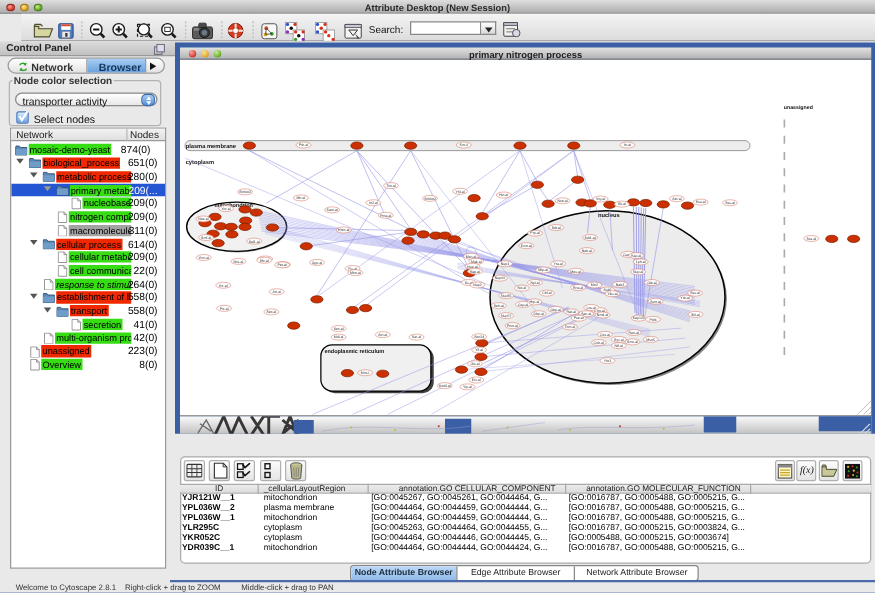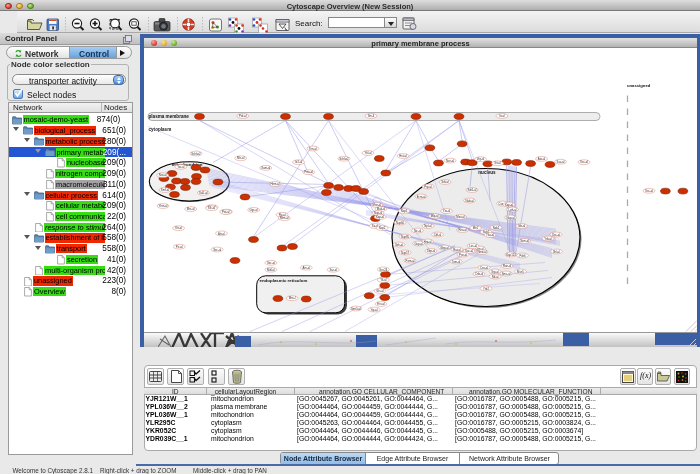--- a/index.html
+++ b/index.html
@@ -2,21 +2,21 @@
 <html><head><meta charset="utf-8"><style>
 *{margin:0;padding:0;box-sizing:border-box;font-family:"Liberation Sans",sans-serif;}
 body{width:700px;height:474px;position:relative;background:#e9e9e9;overflow:hidden;}
 .abs{position:absolute;}
 </style></head><body>
 
 <div class="abs" style="left:0;top:0;width:700px;height:11px;background:linear-gradient(#dedede,#aeaeae);border-bottom:1px solid #7a7a7a;">
   <div class="abs" style="left:5px;top:2.5px;width:6.5px;height:6.5px;border-radius:50%;background:radial-gradient(circle at 35% 30%,#f9a9a2,#dd4338 60%,#a8251c);border:0.5px solid #9a2a20;"></div>
   <div class="abs" style="left:16px;top:2.5px;width:6.5px;height:6.5px;border-radius:50%;background:radial-gradient(circle at 35% 30%,#fbe0a0,#e8b234 60%,#b27d14);border:0.5px solid #a87d20;"></div>
   <div class="abs" style="left:27px;top:2.5px;width:6.5px;height:6.5px;border-radius:50%;background:radial-gradient(circle at 35% 30%,#c8eda0,#72b62e 60%,#47851a);border:0.5px solid #4e8520;"></div>
-  <div class="abs" style="left:0;top:1.5px;width:700px;text-align:center;font-size:7.5px;font-weight:bold;color:#2a2a2a;">Cytoscape Overview (New Session)</div>
+  <div class="abs" style="left:0;top:1.5px;width:700px;text-align:center;font-size:7.5px;font-weight:bold;color:#2a2a2a;">Attribute Desktop (New Session)</div>
 </div>
 
 <div class="abs" style="left:0;top:11px;width:700px;height:22px;background:linear-gradient(#f4f4f4,#dcdcdc);border-bottom:1px solid #a8a8a8;margin-left:17px;">
   <svg class="abs" style="left:9px;top:5px" width="390" height="17" viewBox="0 0 390 17">
 
     <path d="M1.5 5 L1.5 13.5 L13.5 13.5 L16 7 L5 7 L5 5.2 Z M1.5 5 L2 3.5 L6.5 3.5 L8 5" fill="#d6d6a0" stroke="#4a4a30" stroke-width="0.9"></path>
 
     <rect x="21" y="3" width="11.5" height="11.5" rx="1" fill="#4a7cc8" stroke="#2a4a80" stroke-width="0.8"></rect>
     <rect x="23" y="3.4" width="7.5" height="4.5" fill="#fff"></rect>
       <rect x="23" y="3.4" width="7.5" height="1.6" fill="#d84a30"></rect>
@@ -130,28 +130,28 @@
 
   <div class="abs" style="left:6px;top:12.5px;width:126px;height:13.5px;background:linear-gradient(#fff,#e2e2e2);border:1px solid #9a9a9a;border-radius:7px;overflow:hidden;">
     <div class="abs" style="left:62px;top:0;width:48px;height:13.5px;background:linear-gradient(#a6cdf4,#5e9ad8);border-left:1px solid #9a9a9a;border-right:1px solid #9a9a9a;"></div>
     <svg class="abs" style="left:7px;top:2.5px" width="9" height="9" viewBox="0 0 9 9">
         <path d="M2 3.2 C2 1.2 6 1.2 6.5 2.8" fill="none" stroke="#2aa32a" stroke-width="1.1"></path>
         <path d="M7.5 1.2 L6.2 4 L4.8 2 Z" fill="#2aa32a"></path>
         <path d="M7 5.8 C7 7.8 3 7.8 2.5 6.2" fill="none" stroke="#2aa32a" stroke-width="1.1"></path>
         <path d="M1.5 7.8 L2.8 5 L4.2 7 Z" fill="#2aa32a"></path>
       </svg>
     <div class="abs" style="left:18px;top:2px;font-size:8.5px;font-weight:bold;color:#333;">Network</div>
-    <div class="abs" style="left:72px;top:2px;font-size:8.5px;font-weight:bold;color:#15355a;">Control</div>
+    <div class="abs" style="left:72px;top:2px;font-size:8.5px;font-weight:bold;color:#15355a;">Browser</div>
     <div class="abs" style="left:113px;top:3.5px;width:0;height:0;border-top:3.5px solid transparent;border-bottom:3.5px solid transparent;border-left:5.5px solid #111;"></div>
   </div>
 
   <div class="abs" style="left:7px;top:31px;width:122px;height:37px;border:1px solid #b2b2b2;border-radius:3px;"></div>
   <div class="abs" style="left:10px;top:26.5px;background:#e9e9e9;padding:0 1px;font-size:8px;font-weight:bold;color:#333;">Node color selection</div>
   <div class="abs" style="left:12px;top:40.5px;width:114px;height:11.5px;background:linear-gradient(#fff,#e8e8e8);border:1px solid #8a8a8a;border-radius:6px;">
-    <div class="abs" style="left:5px;top:1px;font-size:8.3px;color:#111;margin-left:11px;">transporter activity</div>
+    <div class="abs" style="left:5px;top:1px;font-size:8.3px;color:#111;">transporter activity</div>
     <div class="abs" style="right:1px;top:0.5px;width:11px;height:9.5px;background:linear-gradient(#a6ccf2,#5590dc);border-radius:4px;border:0.5px solid #3a6ab0;">
       <div class="abs" style="left:3px;top:1.2px;width:0;height:0;border-left:2.4px solid transparent;border-right:2.4px solid transparent;border-bottom:3px solid #fff;"></div>
       <div class="abs" style="left:3px;top:5.3px;width:0;height:0;border-left:2.4px solid transparent;border-right:2.4px solid transparent;border-top:3px solid #fff;"></div>
     </div>
   </div>
   <div class="abs" style="left:13px;top:56px;width:9.5px;height:9.5px;background:linear-gradient(#d8ecfc,#6aa2e2);border:1px solid #4a7ab8;border-radius:2px;"></div>
   <svg class="abs" style="left:13px;top:54px" width="11" height="12" viewBox="0 0 11 12">
       <path d="M2.5 6 L4.5 9 L9 2" fill="none" stroke="#fff" stroke-width="1.7"></path>
     </svg>
   <div class="abs" style="left:27px;top:56.5px;font-size:8.5px;color:#111;">Select nodes</div>
@@ -274,21 +274,21 @@
         <div style="position:absolute;left:82px;top:184.7px;width:35px;text-align:right;height:9.3px;line-height:9.3px;color:#000;font-size:8.2px;">8(0)</div>
     </div>
   </div>
 </div>
 
 <div class="abs" style="left:140px;top:34px;width:560px;height:313px;background:#3b5fa5;">
   <div class="abs" style="left:4px;top:3.5px;width:553px;height:10px;background:linear-gradient(#e2e2e2,#b2b2b2);border-bottom:1px solid #888;">
     <div class="abs" style="left:7px;top:2px;width:6px;height:6px;border-radius:50%;background:radial-gradient(circle at 35% 30%,#f9a9a2,#dd4338 60%,#a8251c);"></div>
     <div class="abs" style="left:17px;top:2px;width:6px;height:6px;border-radius:50%;background:radial-gradient(circle at 35% 30%,#fbe0a0,#e8b234 60%,#b27d14);"></div>
     <div class="abs" style="left:27px;top:2px;width:6px;height:6px;border-radius:50%;background:radial-gradient(circle at 35% 30%,#c8eda0,#72b62e 60%,#47851a);"></div>
-    <div class="abs" style="left:0;top:1px;width:553px;text-align:center;font-size:7.5px;font-weight:bold;color:#222;">primary membrane process</div>
+    <div class="abs" style="left:0;top:1px;width:553px;text-align:center;font-size:7.5px;font-weight:bold;color:#222;">primary nitrogen process</div>
   </div>
   <div class="abs" style="left:4px;top:13.5px;width:553px;height:284px;background:#fff;overflow:hidden;">
     <svg width="553" height="284" viewBox="144 47.5 553 284" style="position:absolute;left:0;top:0;">
 <rect x="148" y="112" width="452" height="8" rx="4" fill="#ededed" stroke="#9a9a9a" stroke-width="0.8"></rect>
 <text x="148.5" y="117.8" font-size="4.6" font-weight="bold" fill="#111">plasma membrane</text>
 <text x="148.5" y="130.6" font-size="4.6" font-weight="bold" fill="#111">cytoplasm</text>
 <text x="627" y="86.5" font-size="4.2" font-weight="bold" fill="#111">unassigned</text>
 <line x1="627.5" y1="95" x2="627.5" y2="290" stroke="#aaa" stroke-width="1.3" stroke-dasharray="6.5,6.5"></line>
 <ellipse cx="190" cy="181.7" rx="40" ry="19.7" fill="#333" opacity="0.5"></ellipse>
         <ellipse cx="189.3" cy="180.9" rx="40" ry="19.7" fill="#f1f1f1" stroke="#000" stroke-width="1.1"></ellipse>

